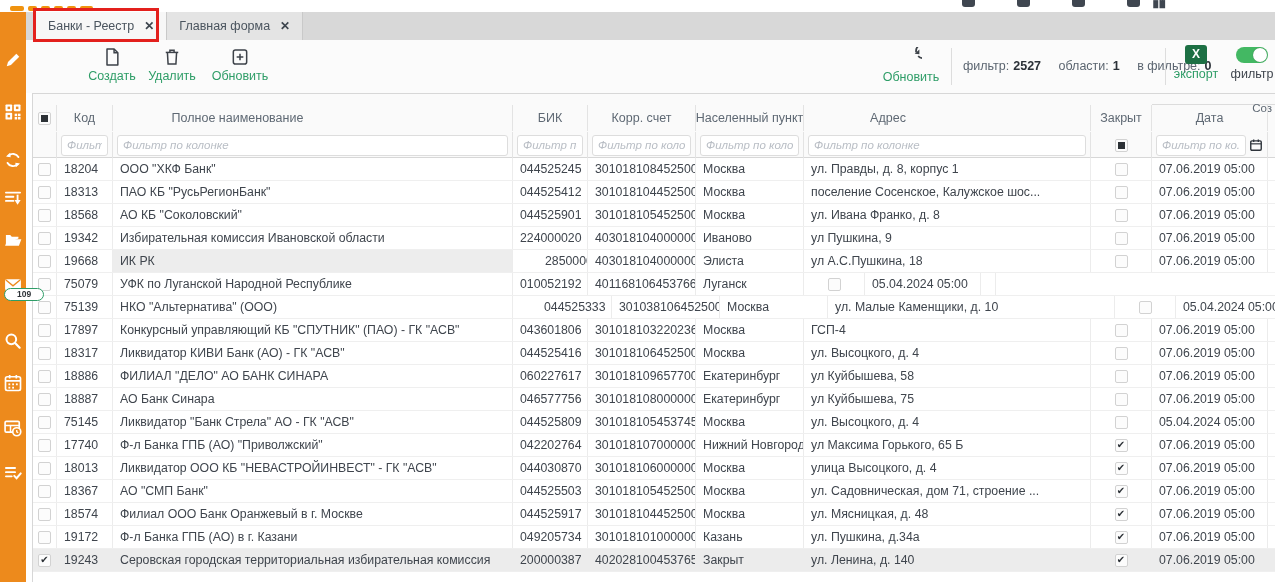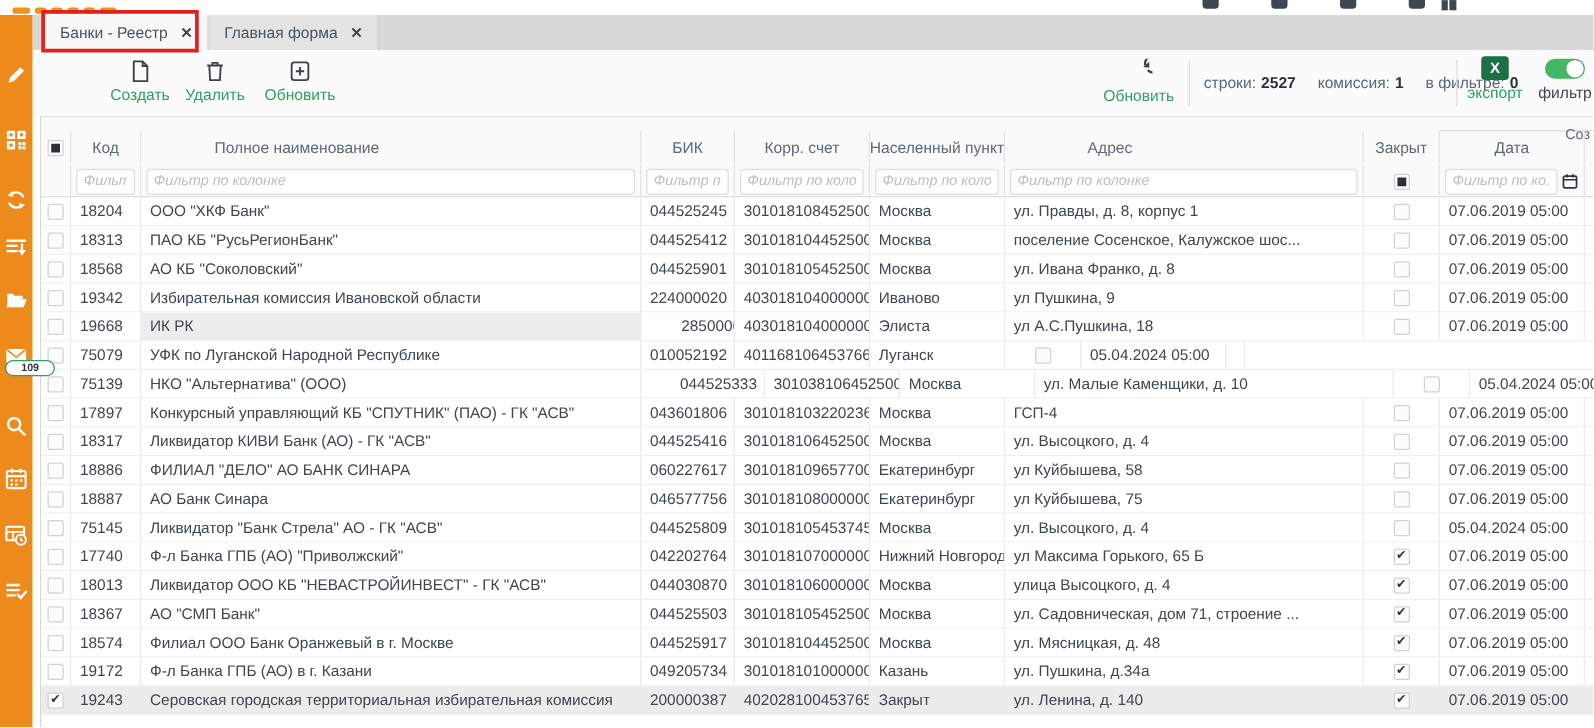--- a/index.html
+++ b/index.html
@@ -223,22 +223,22 @@
     <div class="tbtn" style="left:853px;width:64px;">
       <svg width="21" height="21" viewBox="0 0 24 24">
           <path d="M19.6 10.4A8 8 0 1 0 17.3 6" fill="none" stroke="#3d4249" stroke-width="2"></path>
           <path d="M21 2.8v5.4l-5.4-.6z" fill="#3d4249"></path>
         </svg>
       <span>Обновить</span>
     </div>
     <div class="vsep" style="left:925px;"></div>
 
     <div class="stats">
-      <span>строки:</span><b>2527</b>
-      <span>комиссия:</span><b>1</b>
+      <span>фильтр:</span><b>2527</b>
+      <span>области:</span><b>1</b>
       <span>в фильтре:</span><b>0</b>
     </div>
     <div class="vsep" style="left:1139px;"></div>
 
     <div class="tbtn" style="left:1146px;width:48px;top:3px;">
       <div class="excel">X</div>
       <span>экспорт</span>
     </div>
     <div class="tbtn" style="left:1202px;width:48px;top:3px;color:#3f454d;">
       <div class="toggle">

